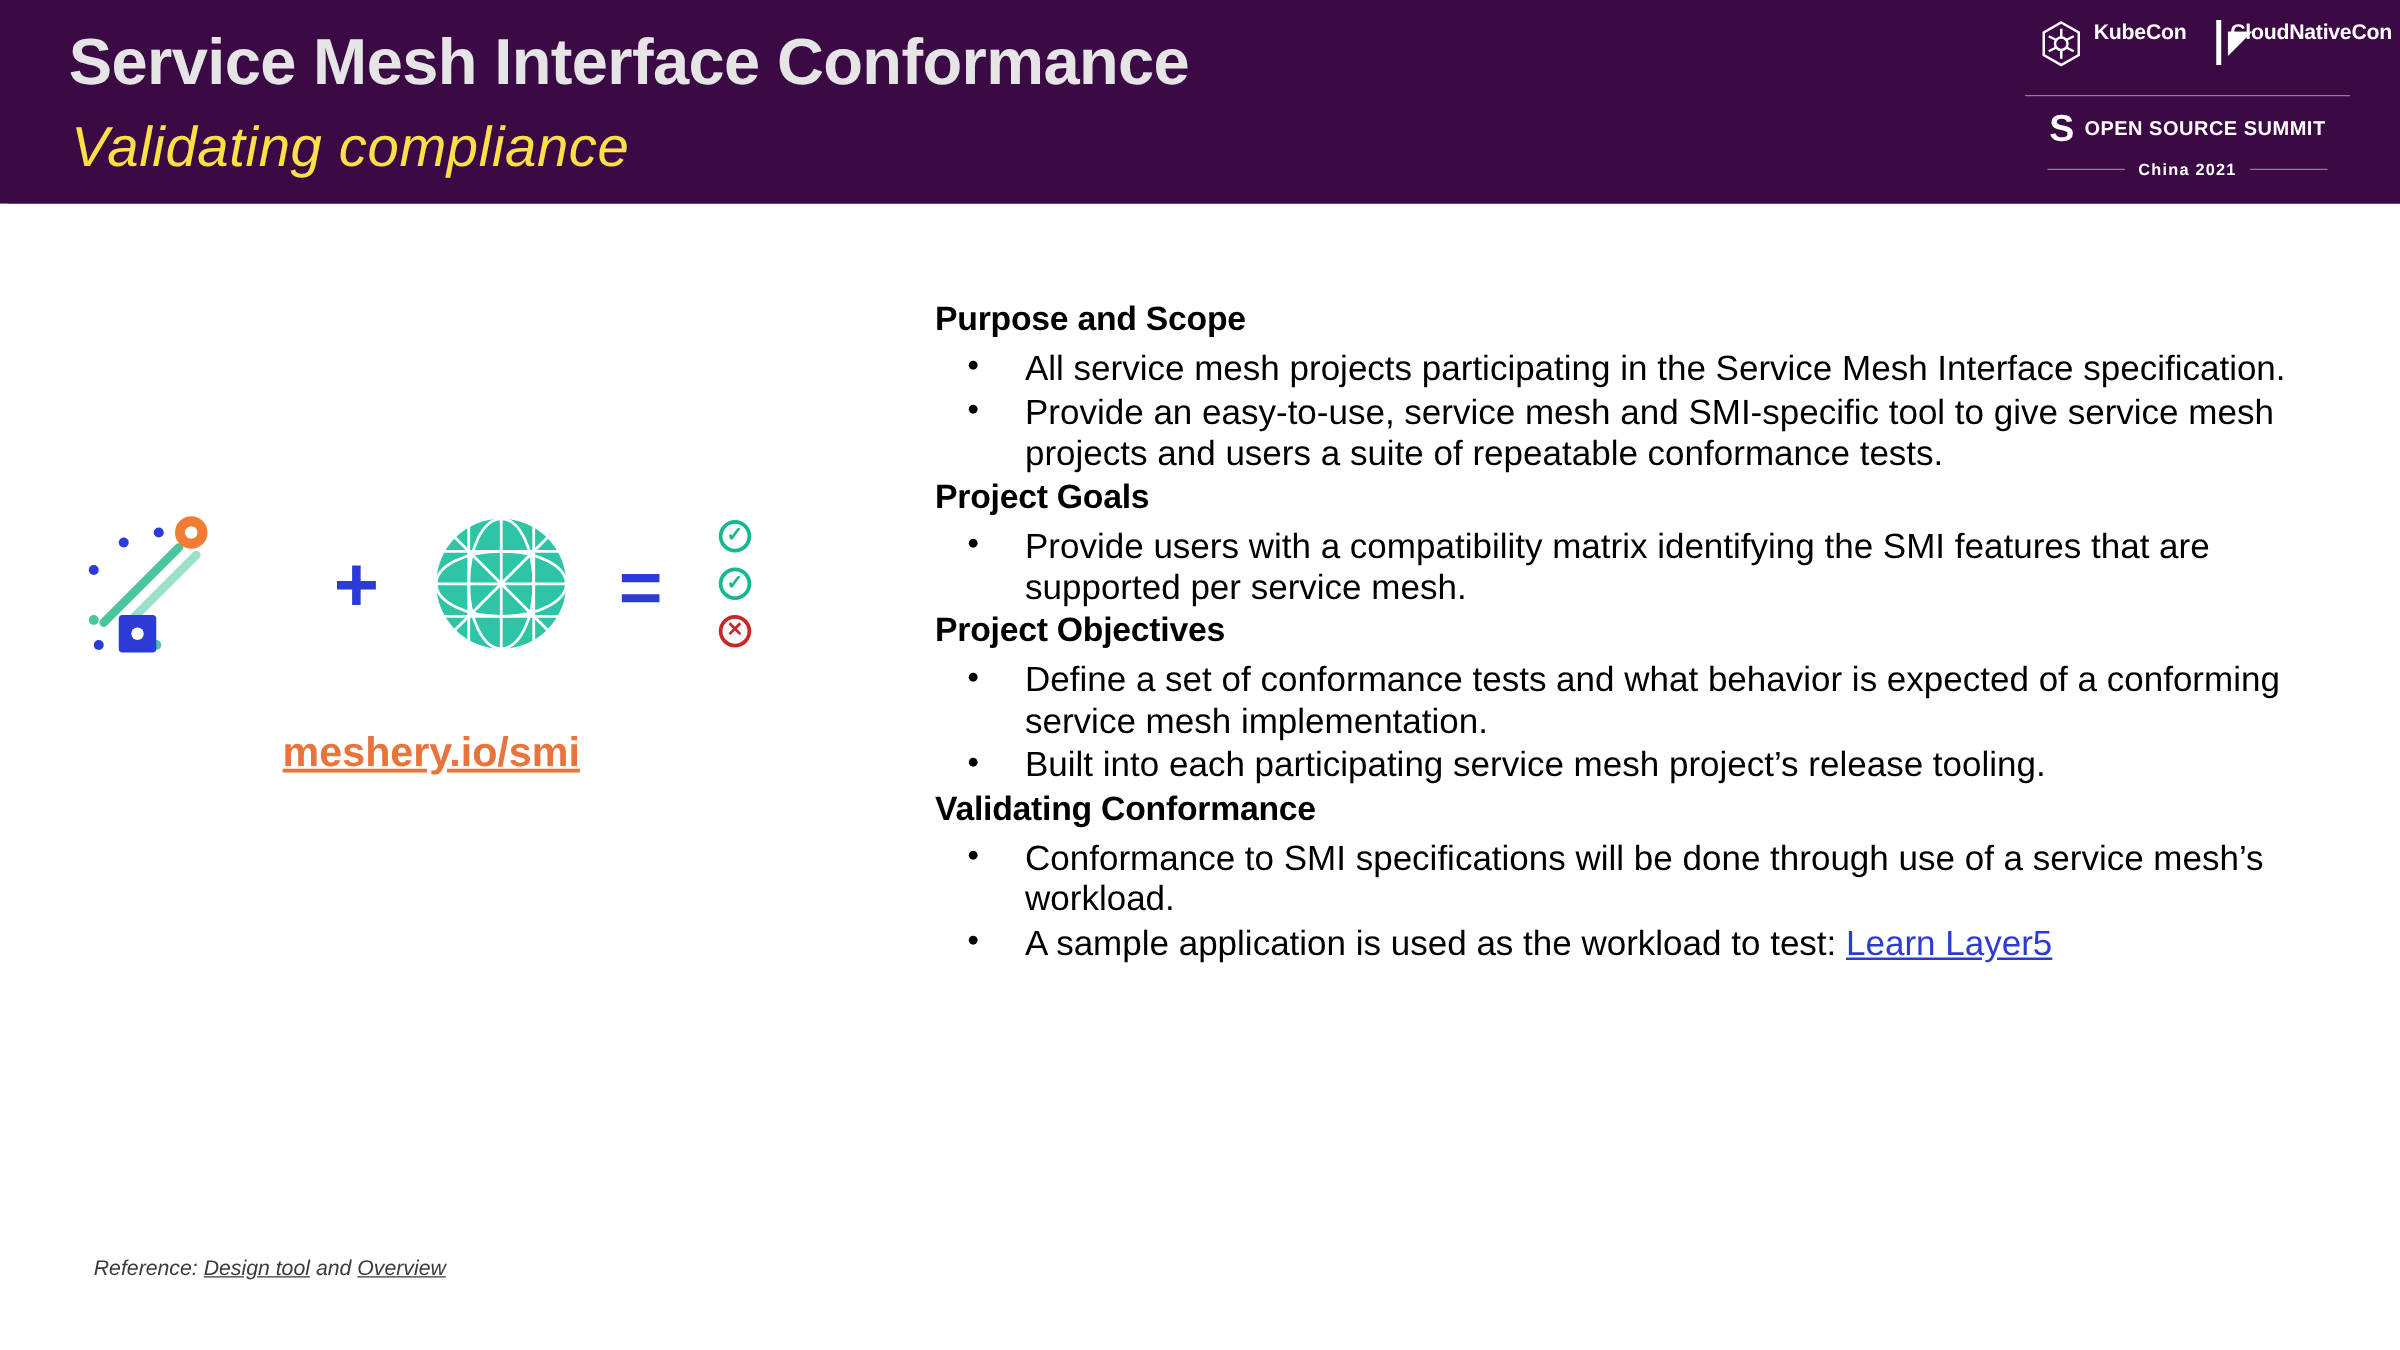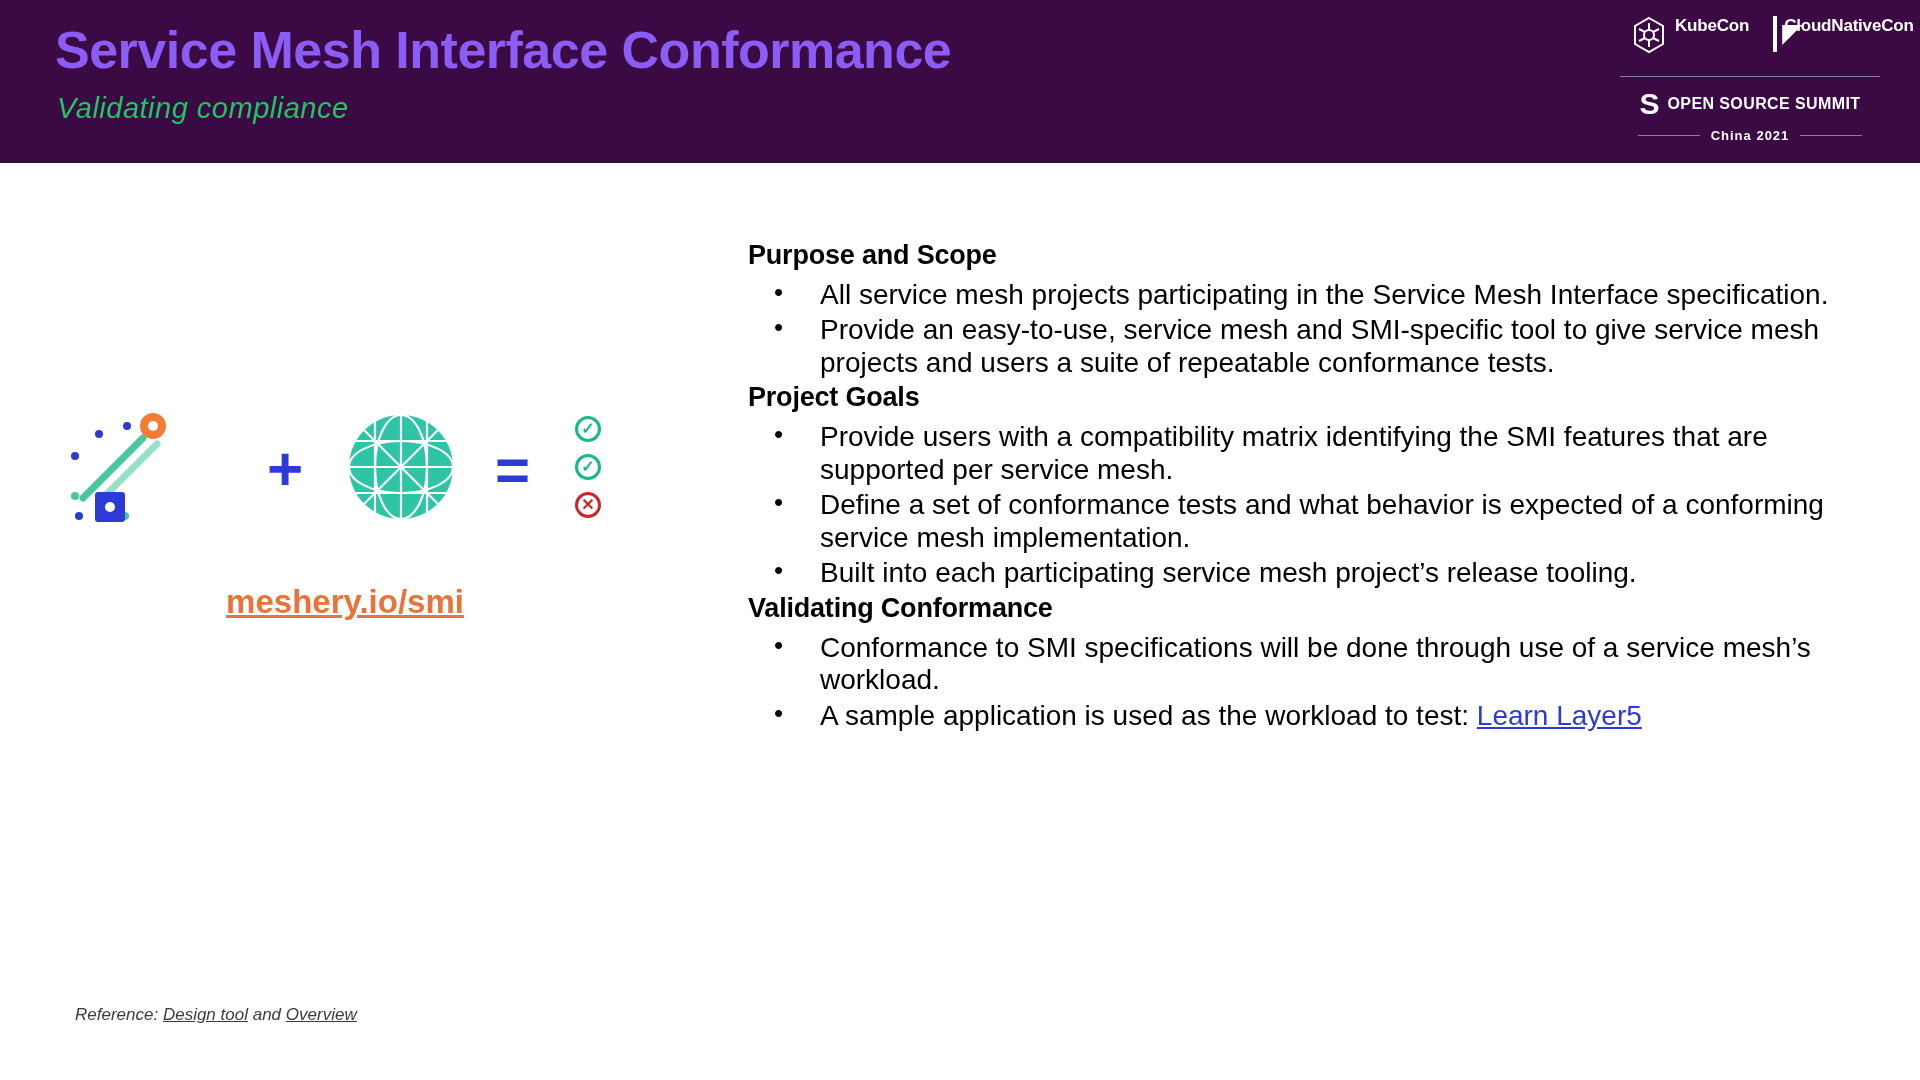--- a/index.html
+++ b/index.html
@@ -25,31 +25,31 @@
     width: 1920px;
     height: 163px;
     background: #3b0a45;
   }
   .header-title {
     position: absolute;
     left: 55px;
     top: 20px;
     font-size: 52px;
     font-weight: bold;
-    color: #8b5cf6;
+    color: #e5e5e5;
     letter-spacing: -0.5px;
     white-space: nowrap;
   }
   .header-subtitle {
     position: absolute;
     left: 57px;
     top: 92px;
-    font-size: 29px;
+    font-size: 45px;
     font-style: italic;
-    color: #22c55e;
+    color: #fde047;
     letter-spacing: 0.5px;
     white-space: nowrap;
   }
 
   
   .logo-block {
     position: absolute;
     right: 40px;
     top: 10px;
     width: 260px;
@@ -414,20 +414,21 @@
     <ul class="bullets">
       <li>All service mesh projects participating in the Service Mesh Interface specification.</li>
       <li>Provide an easy-to-use, service mesh and SMI-specific tool to give service mesh projects and users a suite of repeatable conformance tests.</li>
     </ul>
 
     <h2 class="section-head spaced">Project Goals</h2>
     <ul class="bullets">
       <li>Provide users with a compatibility matrix identifying the SMI features that are supported per service mesh.</li>
     </ul>
 
+    <h2 class="section-head spaced">Project Objectives</h2>
     <ul class="bullets">
       <li>Define a set of conformance tests and what behavior is expected of a conforming service mesh implementation.</li>
       <li>Built into each participating service mesh project’s release tooling.</li>
     </ul>
 
     <h2 class="section-head spaced">Validating Conformance</h2>
     <ul class="bullets">
       <li>Conformance to SMI specifications will be done through use of a service mesh’s workload.</li>
       <li>
         <span>A sample application is used as the workload to test: </span><a class="inline-link" href="#">Learn Layer5</a>

